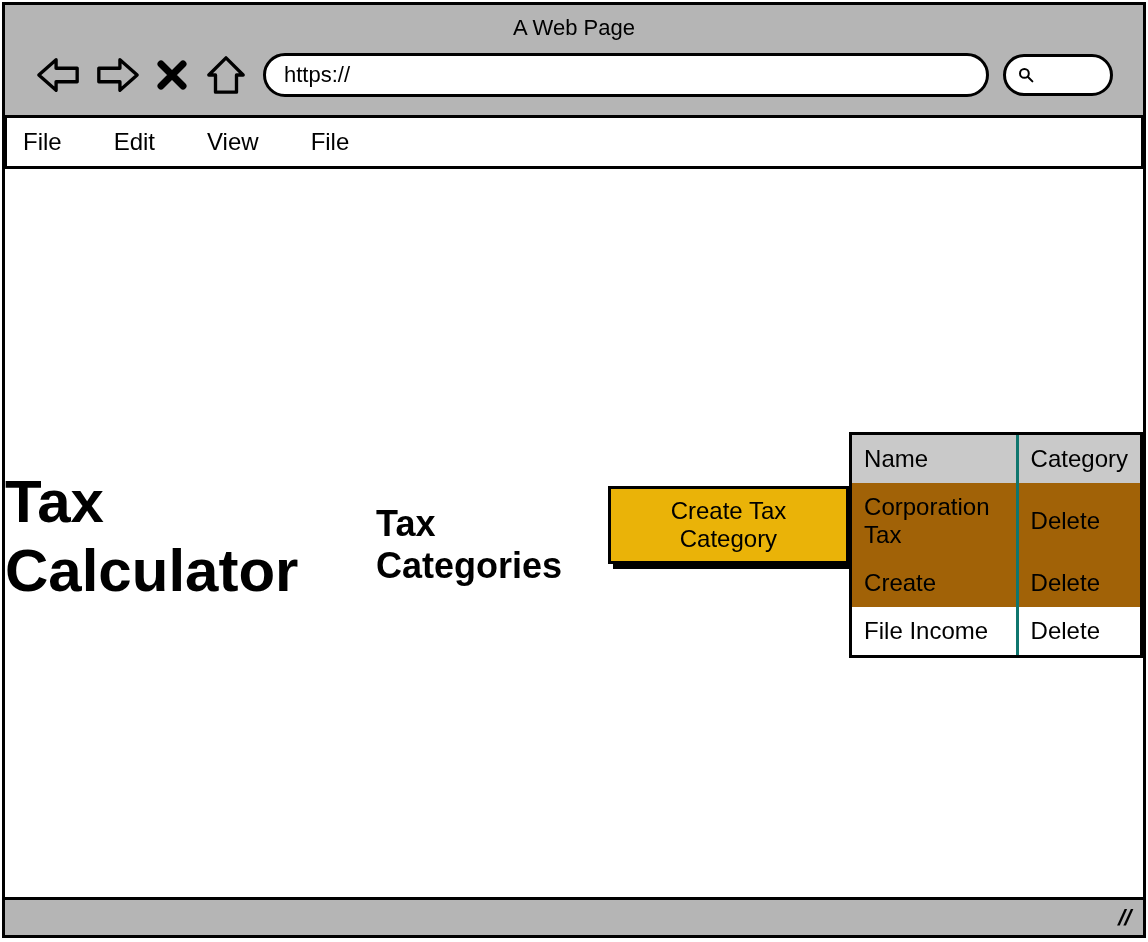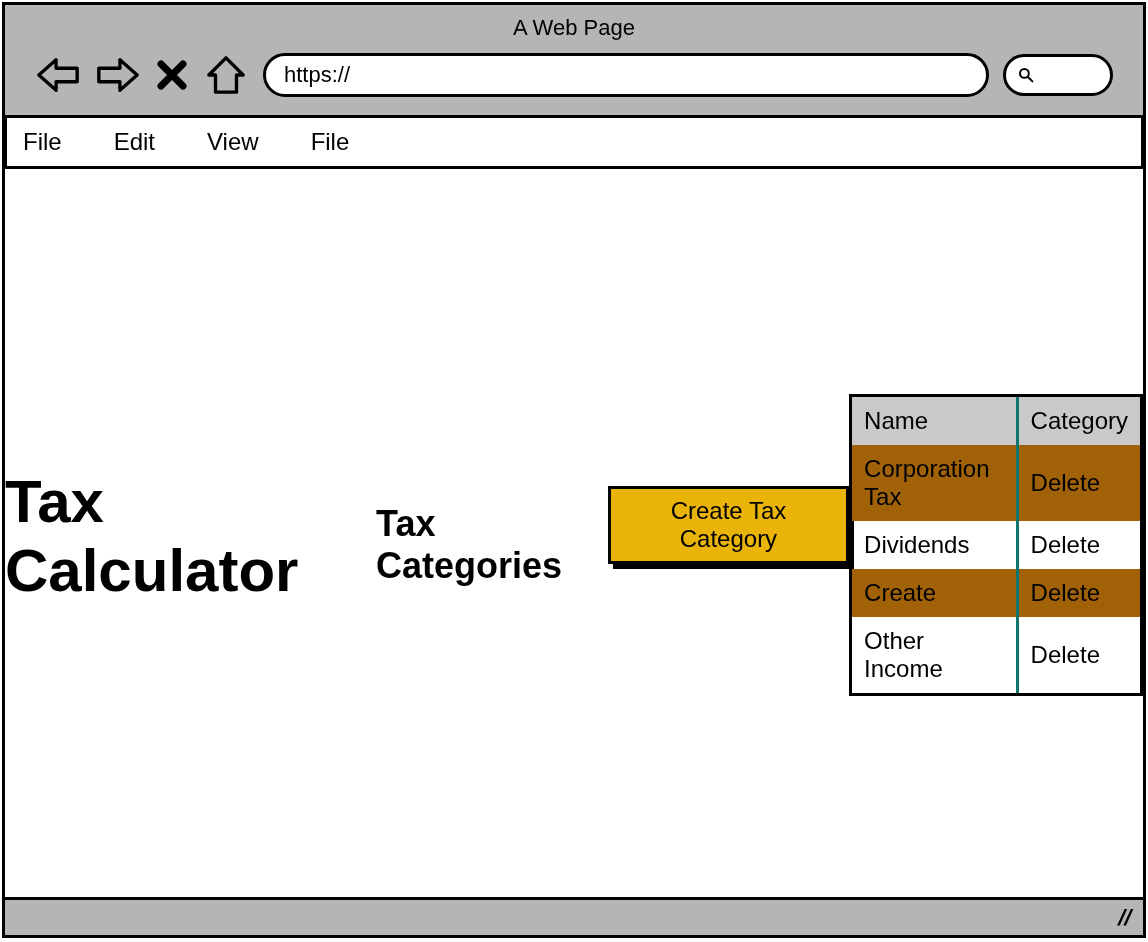--- a/index.html
+++ b/index.html
@@ -214,30 +214,26 @@
           <tr>
             <th>Name</th>
             <th>Category</th>
           </tr>
         </thead>
         <tbody>
           <tr class="odd">
             <td>Corporation Tax</td>
             <td class="row-action">Delete</td>
           </tr>
-          <tr>
-            <td>Dividends</td>
-            <td class="row-action">Delete</td>
-          </tr>
           <tr class="odd">
             <td>Create</td>
             <td class="row-action">Delete</td>
           </tr>
           <tr>
-            <td>Other Income</td>
+            <td>File Income</td>
             <td class="row-action">Delete</td>
           </tr>
         </tbody>
       </table>
     </div>
   </div>
 
   <div class="statusbar">
     <span class="resize-grip">//</span>
   </div>

